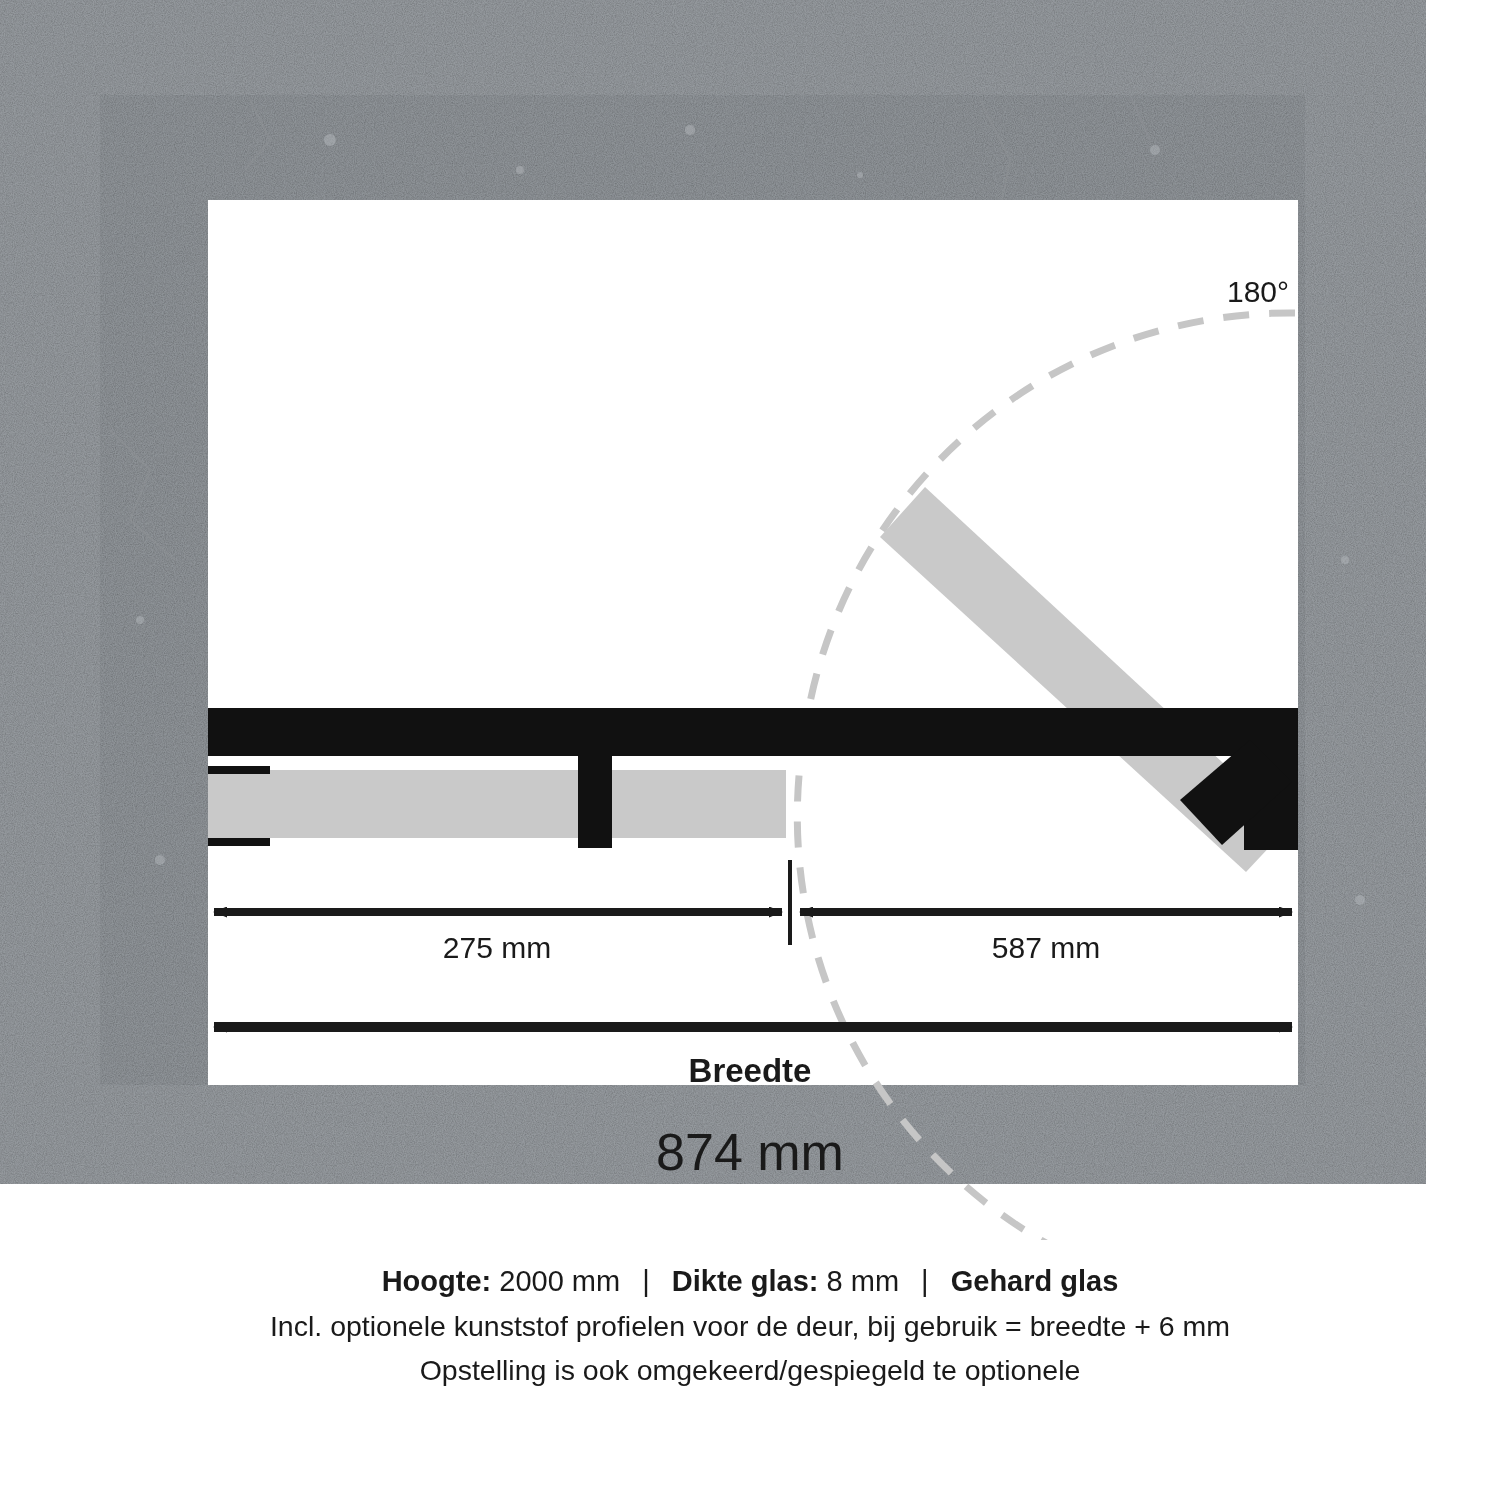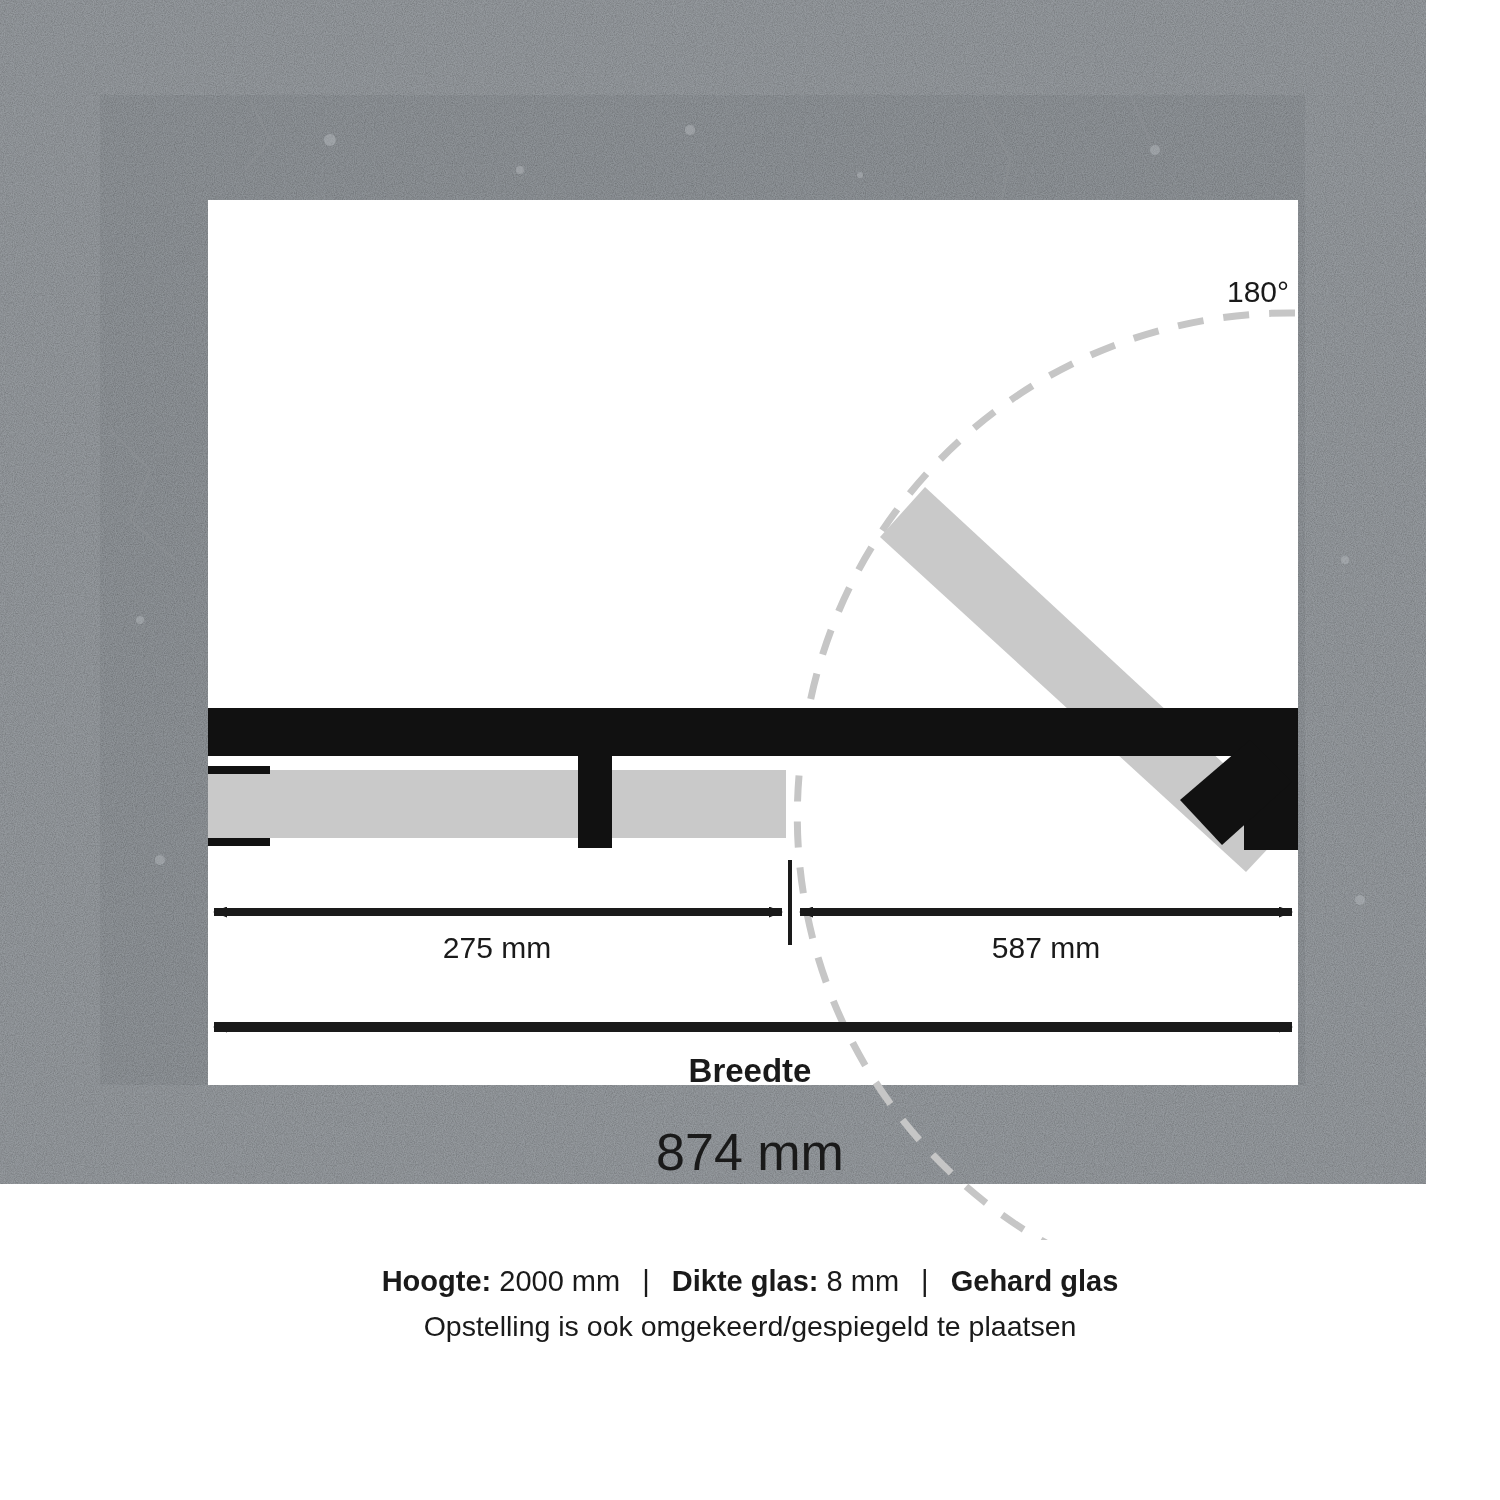--- a/index.html
+++ b/index.html
@@ -185,16 +185,17 @@
   <div id="specs">
     <div class="spec-line-1">
       <span class="lbl">Hoogte:</span>
       <span>2000 mm</span>
       <span class="sep">|</span>
       <span class="lbl">Dikte glas:</span>
       <span>8 mm</span>
       <span class="sep">|</span>
       <span class="strong">Gehard glas</span>
     </div>
-    <div class="spec-sub">Opstelling is ook omgekeerd/gespiegeld te plaatsen</div>
+    <div class="spec-sub">Incl. optionele kunststof profielen voor de deur, bij gebruik = breedte + 6 mm</div>
+    <div class="spec-sub">Opstelling is ook omgekeerd/gespiegeld te optionele</div>
   </div>
 
 </div>
 
 </body></html>

